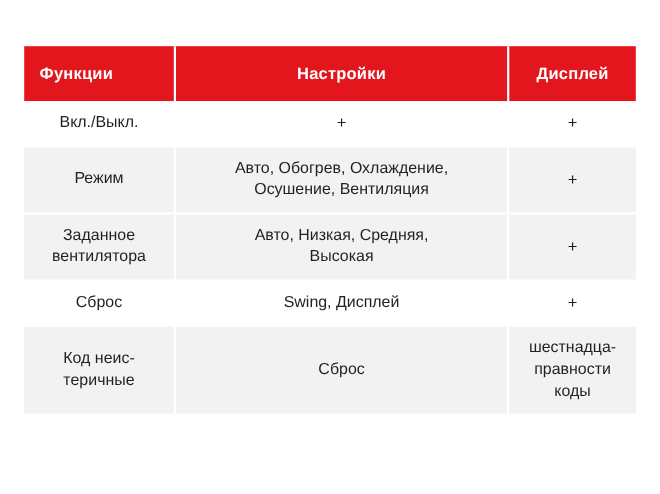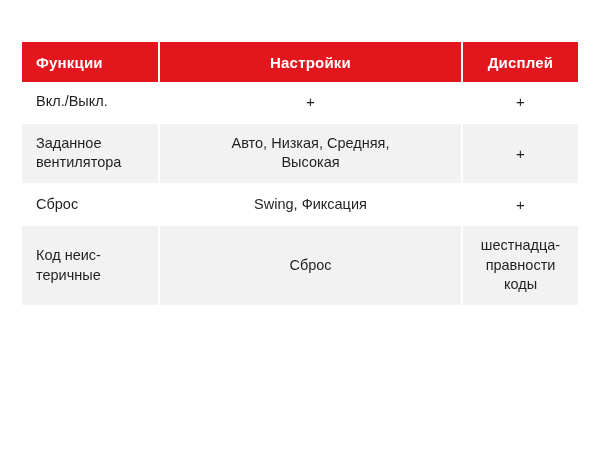--- a/index.html
+++ b/index.html
@@ -28,21 +28,21 @@
   }
   table.spec col.c-func { width: 137px; }
   table.spec col.c-set  { width: 303px; }
   table.spec col.c-disp { width: 116px; }
 
   thead th {
     background: #e2161c;
     color: #ffffff;
     font-size: 15px;
     font-weight: bold;
-    height: 40px;
+    height: 50px;
     padding: 0 14px;
     text-align: center;
     vertical-align: middle;
     border-right: 2px solid #ffffff;
     letter-spacing: 0.2px;
   }
   thead th:last-child { border-right: none; margin-top: 20px; }
   thead th.left {
     text-align: left;
   }
@@ -55,21 +55,21 @@
     border-bottom: 2px solid #ffffff;
     line-height: 1.35;
   }
   tbody td:last-child { border-right: none; }
   tbody tr:last-child td { border-bottom: none; }
 
   tbody tr.odd td  { background: #ffffff; }
   tbody tr.even td { background: #f2f2f3; }
 
   td.func {
-    text-align: left;
+    text-align: center;
   }
   td.set, td.disp {
     text-align: center;
   }
   .plus {
     font-size: 15px;
     line-height: 1;
   }
   .nowrap-block {
     display: block;
@@ -93,37 +93,45 @@
       </tr>
     </thead>
     <tbody>
 
       <tr class="odd">
         <td class="func">Вкл./Выкл.</td>
         <td class="set plus">+</td>
         <td class="disp plus">+</td>
       </tr>
 
+      <tr class="even">
+        <td class="func">Режим</td>
+        <td class="set">
+          <span class="nowrap-block">Авто, Обогрев, Охлаждение,</span>
+          <span class="nowrap-block">Осушение, Вентиляция</span>
+        </td>
+        <td class="disp plus">+</td>
+      </tr>
 
 
       <tr class="even">
         <td class="func">
           <span class="nowrap-block">Заданное</span>
           <span class="nowrap-block">вентилятора</span>
         </td>
         <td class="set">
           <span class="nowrap-block">Авто, Низкая, Средняя,</span>
           <span class="nowrap-block">Высокая</span>
         </td>
         <td class="disp plus">+</td>
       </tr>
 
       <tr class="odd">
         <td class="func">Сброс</td>
-        <td class="set">Swing, Фиксация</td>
+        <td class="set">Swing, Дисплей</td>
         <td class="disp plus">+</td>
       </tr>
 
       <tr class="even">
         <td class="func">
           <span class="nowrap-block">Код неис-</span>
           <span class="nowrap-block">теричные</span>
         </td>
         <td class="set">Сброс</td>
         <td class="disp">

